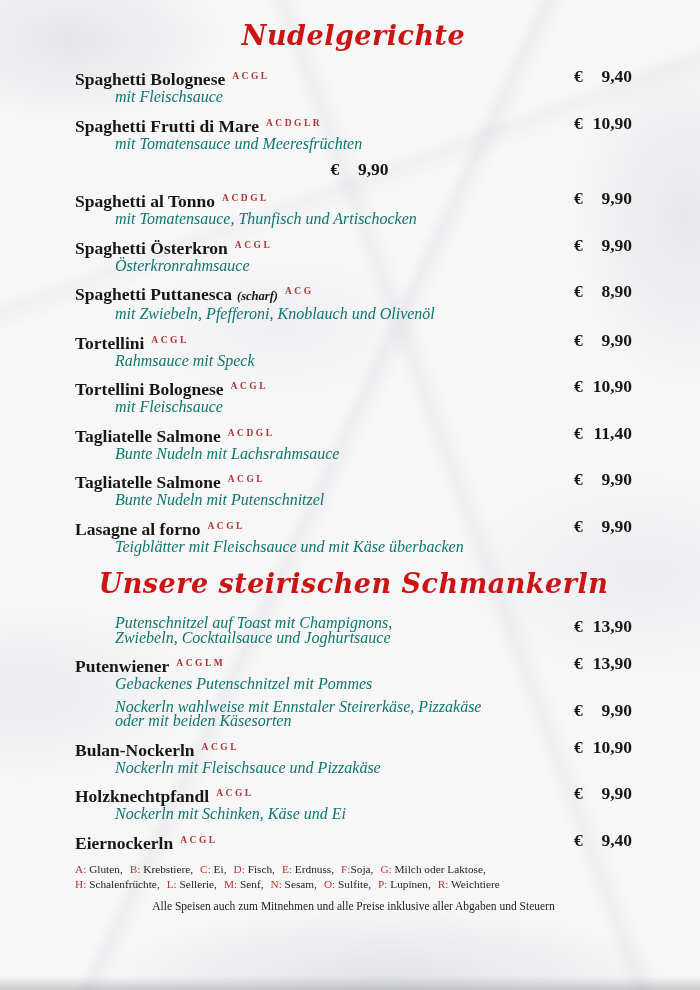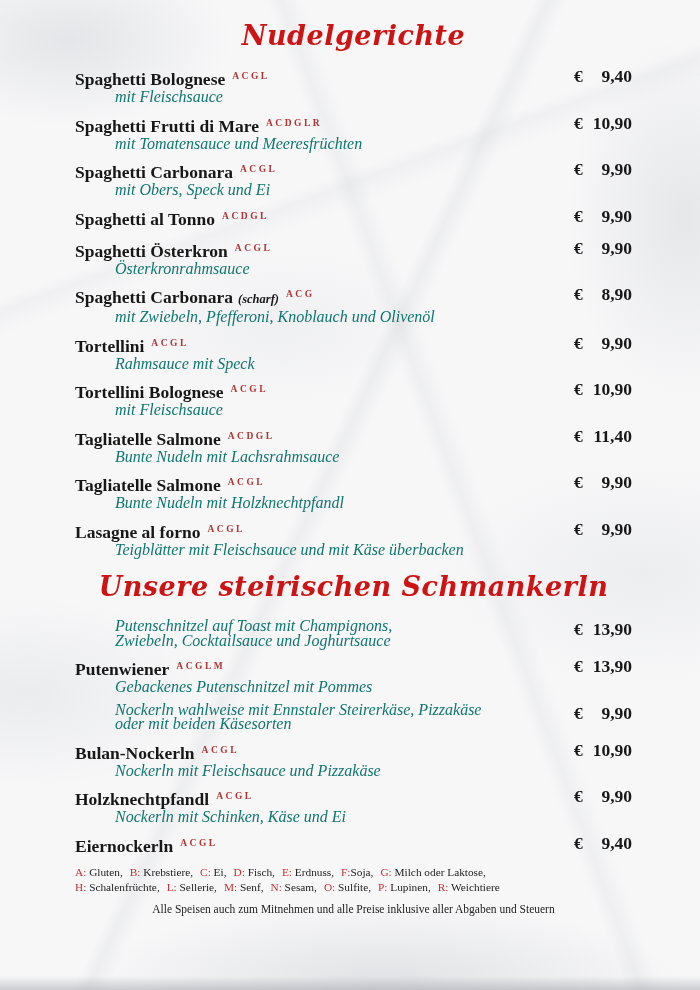--- a/index.html
+++ b/index.html
@@ -143,35 +143,32 @@
                 <div>mit Tomatensauce und Meeresfrüchten</div>
               </div>
     </div>
     <div class="item-price">
       <span class="currency">€</span>
       <span class="amount">10,90</span>
     </div>
   </div>
 
   <div class="item">
-    <div class="item-main">
-      <div class="item-title-line"><span class="item-name">Spaghetti Carbonara</span><span class="item-allergens">ACGL</span></div>
-      <div class="item-desc">
-                <div>mit Obers, Speck und Ei</div>
-              </div>
-    </div>
     <div class="item-price">
       <span class="currency">€</span>
       <span class="amount">9,90</span>
     </div>
   </div>
 
   <div class="item">
     <div class="item-main">
       <div class="item-title-line"><span class="item-name">Spaghetti al Tonno</span><span class="item-allergens">ACDGL</span></div>
+      <div class="item-desc">
+                <div>mit Tomatensauce, Thunfisch und Artischocken</div>
+              </div>
     </div>
     <div class="item-price">
       <span class="currency">€</span>
       <span class="amount">9,90</span>
     </div>
   </div>
 
   <div class="item">
     <div class="item-main">
       <div class="item-title-line"><span class="item-name">Spaghetti Österkron</span><span class="item-allergens">ACGL</span></div>
@@ -180,21 +177,21 @@
               </div>
     </div>
     <div class="item-price">
       <span class="currency">€</span>
       <span class="amount">9,90</span>
     </div>
   </div>
 
   <div class="item">
     <div class="item-main">
-      <div class="item-title-line"><span class="item-name">Spaghetti Carbonara</span><span class="item-note" style="margin-left: 5px;">(scharf)</span><span class="item-allergens">ACG</span></div>
+      <div class="item-title-line"><span class="item-name">Spaghetti Puttanesca</span><span class="item-note" style="margin-left: 5px;">(scharf)</span><span class="item-allergens">ACG</span></div>
       <div class="item-desc">
                 <div>mit Zwiebeln, Pfefferoni, Knoblauch und Olivenöl</div>
               </div>
     </div>
     <div class="item-price">
       <span class="currency">€</span>
       <span class="amount">8,90</span>
     </div>
   </div>
 
@@ -234,21 +231,21 @@
     <div class="item-price">
       <span class="currency">€</span>
       <span class="amount">11,40</span>
     </div>
   </div>
 
   <div class="item">
     <div class="item-main">
       <div class="item-title-line"><span class="item-name">Tagliatelle Salmone</span><span class="item-allergens">ACGL</span></div>
       <div class="item-desc">
-                <div>Bunte Nudeln mit Holzknechtpfandl</div>
+                <div>Bunte Nudeln mit Putenschnitzel</div>
               </div>
     </div>
     <div class="item-price">
       <span class="currency">€</span>
       <span class="amount">9,90</span>
     </div>
   </div>
 
   <div class="item">
     <div class="item-main">

